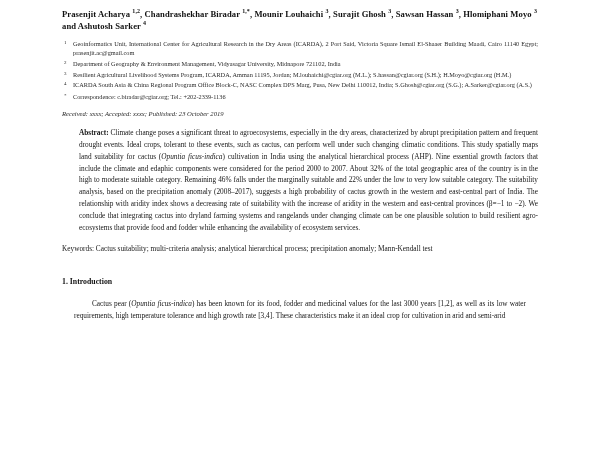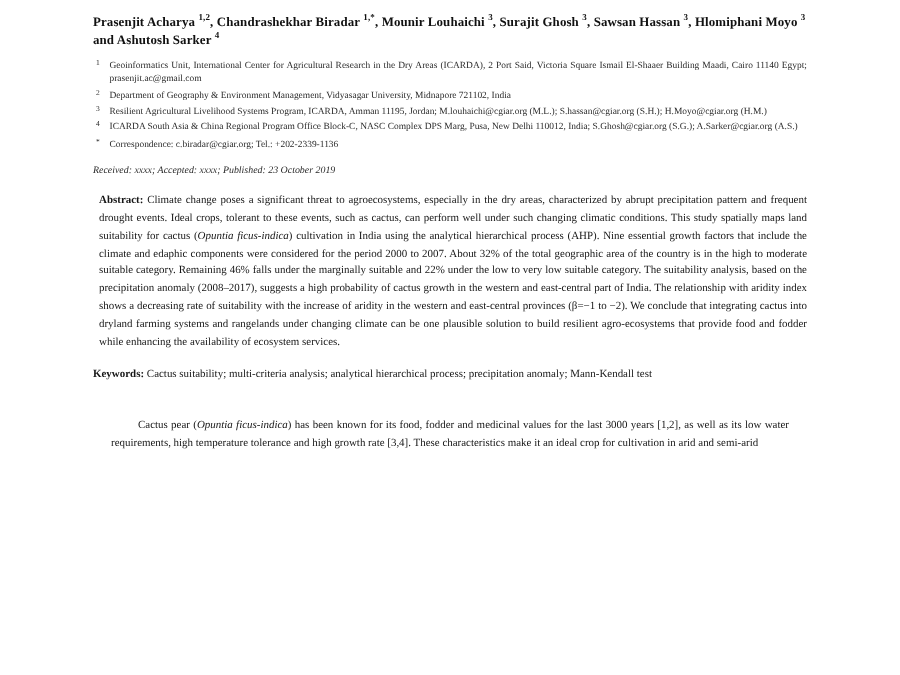--- a/index.html
+++ b/index.html
@@ -78,37 +78,37 @@
     font-size: 6.6px;
     font-style: italic;
     color: #2a2a2a;
     margin: 9px 0 10px 0;
   }
   .abstract {
     font-size: 7.3px;
     line-height: 1.62;
     text-align: justify;
     color: #161616;
-    margin: 0 0 10px 4px;
+    margin: 0 0 10px 17px;
   }
   .abstract b {
     font-weight: bold;
   }
   .abstract i {
     font-style: italic;
   }
   .keywords {
     font-size: 7.3px;
     line-height: 1.62;
     text-align: justify;
     color: #161616;
     margin: 0 0 22px 0;
   }
   .keywords b {
-    font-weight: bold;
+    font-weight: normal;
   }
   .section-title {
     font-size: 7.8px;
     font-weight: bold;
     color: #111;
     margin: 0 0 6px 0;
   }
   .body-text {
     font-size: 7.3px;
     line-height: 1.62;
@@ -167,19 +167,20 @@
   <div class="dates">Received: xxxx; Accepted: xxxx; Published: 23 October 2019</div>
 
   <div class="abstract">
     <b>Abstract:</b><span> Climate change poses a significant threat to agroecosystems, especially in the dry areas, characterized by abrupt precipitation pattern and frequent drought events. Ideal crops, tolerant to these events, such as cactus, can perform well under such changing climatic conditions. This study spatially maps land suitability for cactus (<i>Opuntia ficus-indica</i>) cultivation in India using the analytical hierarchical process (AHP). Nine essential growth factors that include the climate and edaphic components were considered for the period 2000 to 2007. About 32% of the total geographic area of the country is in the high to moderate suitable category. Remaining 46% falls under the marginally suitable and 22% under the low to very low suitable category. The suitability analysis, based on the precipitation anomaly (2008–2017), suggests a high probability of cactus growth in the western and east-central part of India. The relationship with aridity index shows a decreasing rate of suitability with the increase of aridity in the western and east-central provinces (β=−1 to −2). We conclude that integrating cactus into dryland farming systems and rangelands under changing climate can be one plausible solution to build resilient agro-ecosystems that provide food and fodder while enhancing the availability of ecosystem services.</span>
   </div>
 
   <div class="keywords">
     <b>Keywords:</b><span> Cactus suitability; multi-criteria analysis; analytical hierarchical process; precipitation anomaly; Mann-Kendall test</span>
   </div>
 
+  <div class="section-title">1. Introduction</div>
 
   <p class="body-text">
     Cactus pear (<i>Opuntia ficus-indica</i>) has been known for its food, fodder and medicinal values for the last 3000 years [1,2], as well as its low water requirements, high temperature tolerance and high growth rate [3,4]. These characteristics make it an ideal crop for cultivation in arid and semi-arid
   </p>
 
   <div class="fade-bottom"></div>
 </div>
 
 </body></html>

